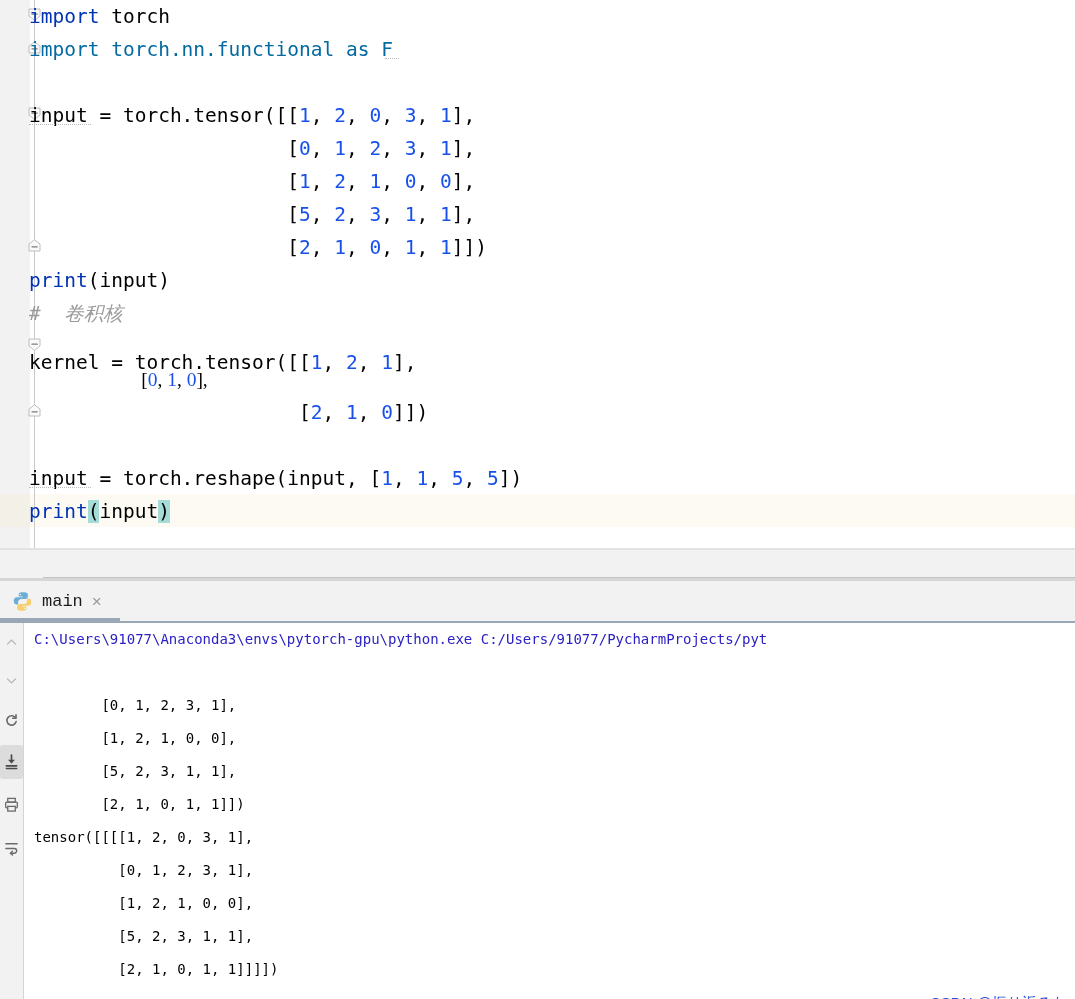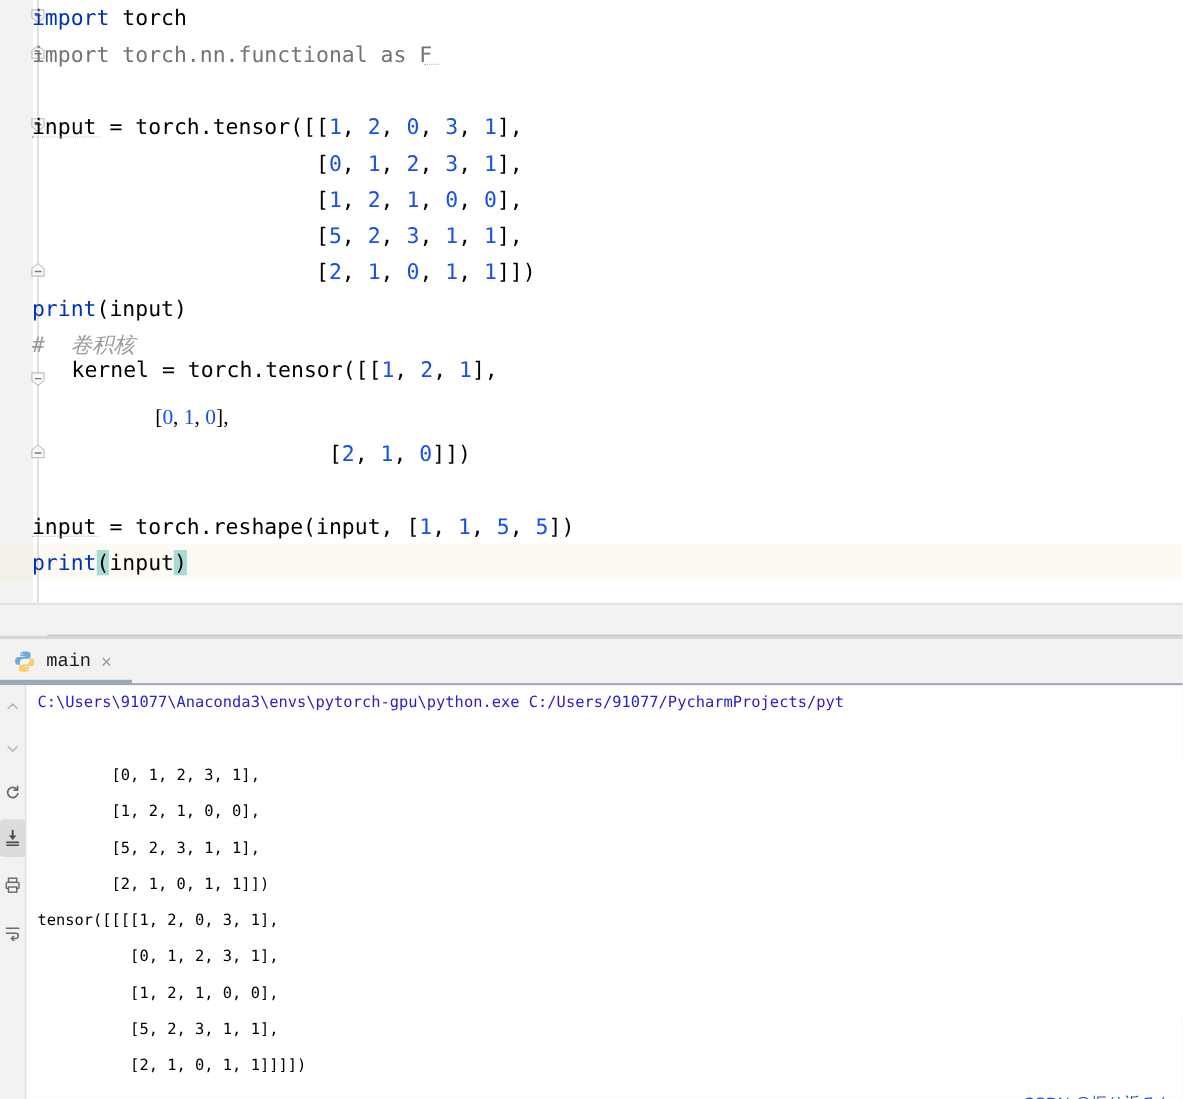--- a/index.html
+++ b/index.html
@@ -46,21 +46,21 @@
     height: 33px;
     line-height: 33px;
     font-family: "DejaVu Sans Mono", monospace;
     font-size: 19.5px;
     color: #000000;
     white-space: pre;
     letter-spacing: 0px;
   }
   .kw   { color: #0033b3; font-weight: normal; }
   .num  { color: #1750eb; }
-  .greyed { color: #737373; }
+  .greyed { color: #0369a1; }
   .comment { color: #9b9b9b; font-style: italic; }
 
   
   #current-line-hl {
     position: absolute;
     left: 0; top: 494px;
     width: 1075px; height: 33px;
     background: #fcfaf2;
   }
   #current-line-gutter-hl {
@@ -243,21 +243,21 @@
       <div class="code-line" style="top: 0px;"><span class="kw">import </span><span>torch</span></div>
       <div class="code-line" style="top: 33px;"><span class="greyed">import torch.nn.functional as F</span></div>
       <div class="code-line" style="top: 66px;"><span></span></div>
       <div class="code-line" style="top: 99px;"><span>input = torch.tensor([[</span><span class="num">1</span><span>, </span><span class="num">2</span><span>, </span><span class="num">0</span><span>, </span><span class="num">3</span><span>, </span><span class="num">1</span><span>],</span></div>
       <div class="code-line" style="top: 132px;"><span>                      [</span><span class="num">0</span><span>, </span><span class="num">1</span><span>, </span><span class="num">2</span><span>, </span><span class="num">3</span><span>, </span><span class="num">1</span><span>],</span></div>
       <div class="code-line" style="top: 165px;"><span>                      [</span><span class="num">1</span><span>, </span><span class="num">2</span><span>, </span><span class="num">1</span><span>, </span><span class="num">0</span><span>, </span><span class="num">0</span><span>],</span></div>
       <div class="code-line" style="top: 198px;"><span>                      [</span><span class="num">5</span><span>, </span><span class="num">2</span><span>, </span><span class="num">3</span><span>, </span><span class="num">1</span><span>, </span><span class="num">1</span><span>],</span></div>
       <div class="code-line" style="top: 231px;"><span>                      [</span><span class="num">2</span><span>, </span><span class="num">1</span><span>, </span><span class="num">0</span><span>, </span><span class="num">1</span><span>, </span><span class="num">1</span><span>]])</span></div>
       <div class="code-line" style="top: 264px;"><span class="kw">print</span><span>(input)</span></div>
       <div class="code-line" style="top: 297px;"><span class="comment">#  卷积核</span></div>
-      <div class="code-line" style="top: 320px; margin-left: 36px;"><span>kernel = torch.tensor([[</span><span class="num">1</span><span>, </span><span class="num">2</span><span>, </span><span class="num">1</span><span>],</span></div>
+      <div class="code-line" style="top: 346px;"><span>kernel = torch.tensor([[</span><span class="num">1</span><span>, </span><span class="num">2</span><span>, </span><span class="num">1</span><span>],</span></div>
       <div class="code-line" style="top: 363px; font-family: Liberation Serif, serif;"><span>                       [</span><span class="num">0</span><span>, </span><span class="num">1</span><span>, </span><span class="num">0</span><span>],</span></div>
       <div class="code-line" style="top: 396px;"><span>                       [</span><span class="num">2</span><span>, </span><span class="num">1</span><span>, </span><span class="num">0</span><span>]])</span></div>
       <div class="code-line" style="top: 429px;"><span></span></div>
       <div class="code-line" style="top: 462px;"><span>input = torch.reshape(input, [</span><span class="num">1</span><span>, </span><span class="num">1</span><span>, </span><span class="num">5</span><span>, </span><span class="num">5</span><span>])</span></div>
       <div class="code-line" style="top: 495px;"><span class="kw">print</span><span class="brace-hl">(</span><span>input</span><span class="brace-hl">)</span></div>
     </div>
 
   <div class="squiggle-grey" style="left:385px; top:56px; width:14px;"></div>
   <div class="squiggle-grey" style="left:29px; top:122px; width:62px;"></div>
   <div class="squiggle-grey" style="left:29px; top:485px; width:62px;"></div>

